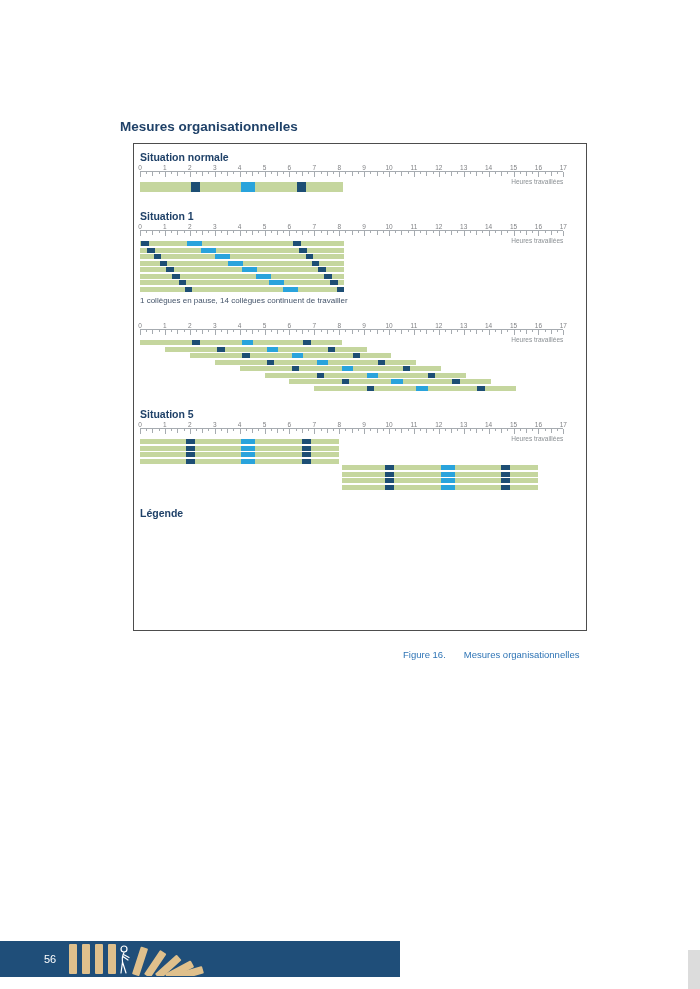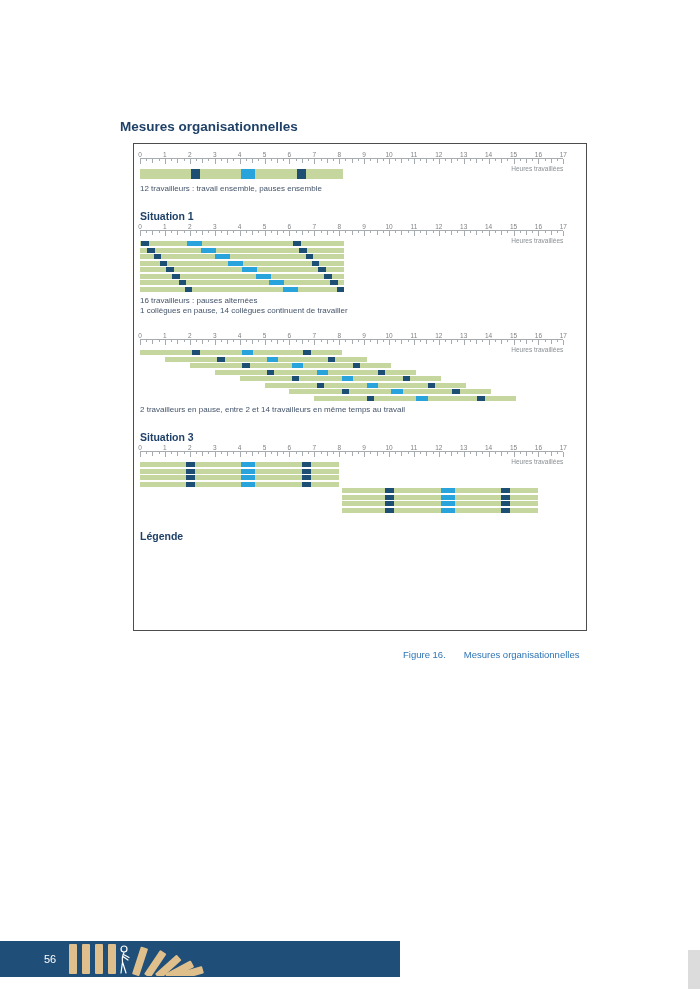--- a/index.html
+++ b/index.html
@@ -38,20 +38,21 @@
 </style>
 </head>
 <body>
 
 <div class="page">
 
   <h1 class="page-title">Mesures organisationnelles</h1>
 
   <div class="chart-box" id="chart-box">
       <div class="section">
+        <div class="section-heading">Situation normale</div>
         <div class="axis" style="width: 423.3px;">
           <span class="axis-num" style="left: -6px;">0</span>
           <span class="axis-num" style="left: 18.9px;">1</span>
           <span class="axis-num" style="left: 43.8px;">2</span>
           <span class="axis-num" style="left: 68.7px;">3</span>
           <span class="axis-num" style="left: 93.6px;">4</span>
           <span class="axis-num" style="left: 118.5px;">5</span>
           <span class="axis-num" style="left: 143.4px;">6</span>
           <span class="axis-num" style="left: 168.3px;">7</span>
           <span class="axis-num" style="left: 193.2px;">8</span>
@@ -137,23 +138,20 @@
           </div>
           <span class="axis-label">Heures travaillées</span>
         </div>
         <div class="rows">
           <div class="bar-row" style="height: 12px;">
             <div class="bar" style="left: 0px; width: 202.935px; height: 10px; background: rgb(197, 214, 158);"></div>
             <div class="bar" style="left: 51.045px; width: 8.715px; height: 10px; background: rgb(29, 78, 116);"></div>
             <div class="bar" style="left: 100.845px; width: 13.695px; height: 10px; background: rgb(41, 163, 220);"></div>
             <div class="bar" style="left: 156.87px; width: 8.715px; height: 10px; background: rgb(29, 78, 116);"></div>
           </div>
-        </div>
-        <div class="captions">
-          <p class="bar-caption">12 travailleurs : travail ensemble, pauses ensemble</p>
         </div>
       </div>
       <div class="section">
         <div class="section-heading">Situation 1</div>
         <div class="axis" style="width: 423.3px;">
           <span class="axis-num" style="left: -6px;">0</span>
           <span class="axis-num" style="left: 18.9px;">1</span>
           <span class="axis-num" style="left: 43.8px;">2</span>
           <span class="axis-num" style="left: 68.7px;">3</span>
           <span class="axis-num" style="left: 93.6px;">4</span>
@@ -287,21 +285,20 @@
             <div class="bar" style="left: 190.485px; width: 7.47px; height: 5px; background: rgb(29, 78, 116);"></div>
           </div>
           <div class="bar-row" style="height: 6.5px;">
             <div class="bar" style="left: 0px; width: 204.18px; height: 5px; background: rgb(197, 214, 158);"></div>
             <div class="bar" style="left: 44.82px; width: 7.47px; height: 5px; background: rgb(29, 78, 116);"></div>
             <div class="bar" style="left: 143.175px; width: 14.94px; height: 5px; background: rgb(41, 163, 220);"></div>
             <div class="bar" style="left: 196.71px; width: 7.47px; height: 5px; background: rgb(29, 78, 116);"></div>
           </div>
         </div>
         <div class="captions">
-          <p class="bar-caption">16 travailleurs : pauses alternées</p>
           <p class="bar-caption">1 collègues en pause, 14 collègues continuent de travailler</p>
         </div>
       </div>
       <div class="section">
         <div class="axis" style="width: 423.3px;">
           <span class="axis-num" style="left: -6px;">0</span>
           <span class="axis-num" style="left: 18.9px;">1</span>
           <span class="axis-num" style="left: 43.8px;">2</span>
           <span class="axis-num" style="left: 68.7px;">3</span>
           <span class="axis-num" style="left: 93.6px;">4</span>
@@ -435,25 +432,24 @@
             <div class="bar" style="left: 312.495px; width: 7.47px; height: 5px; background: rgb(29, 78, 116);"></div>
           </div>
           <div class="bar-row" style="height: 6.5px;">
             <div class="bar" style="left: 174.3px; width: 201.69px; height: 5px; background: rgb(197, 214, 158);"></div>
             <div class="bar" style="left: 226.59px; width: 7.47px; height: 5px; background: rgb(29, 78, 116);"></div>
             <div class="bar" style="left: 276.39px; width: 11.205px; height: 5px; background: rgb(41, 163, 220);"></div>
             <div class="bar" style="left: 337.395px; width: 7.47px; height: 5px; background: rgb(29, 78, 116);"></div>
           </div>
         </div>
         <div class="captions">
-          <p class="bar-caption">2 travailleurs en pause, entre 2 et 14 travailleurs en même temps au travail</p>
         </div>
       </div>
       <div class="section">
-        <div class="section-heading">Situation 3</div>
+        <div class="section-heading">Situation 5</div>
         <div class="axis" style="width: 423.3px;">
           <span class="axis-num" style="left: -6px;">0</span>
           <span class="axis-num" style="left: 18.9px;">1</span>
           <span class="axis-num" style="left: 43.8px;">2</span>
           <span class="axis-num" style="left: 68.7px;">3</span>
           <span class="axis-num" style="left: 93.6px;">4</span>
           <span class="axis-num" style="left: 118.5px;">5</span>
           <span class="axis-num" style="left: 143.4px;">6</span>
           <span class="axis-num" style="left: 168.3px;">7</span>
           <span class="axis-num" style="left: 193.2px;">8</span>

